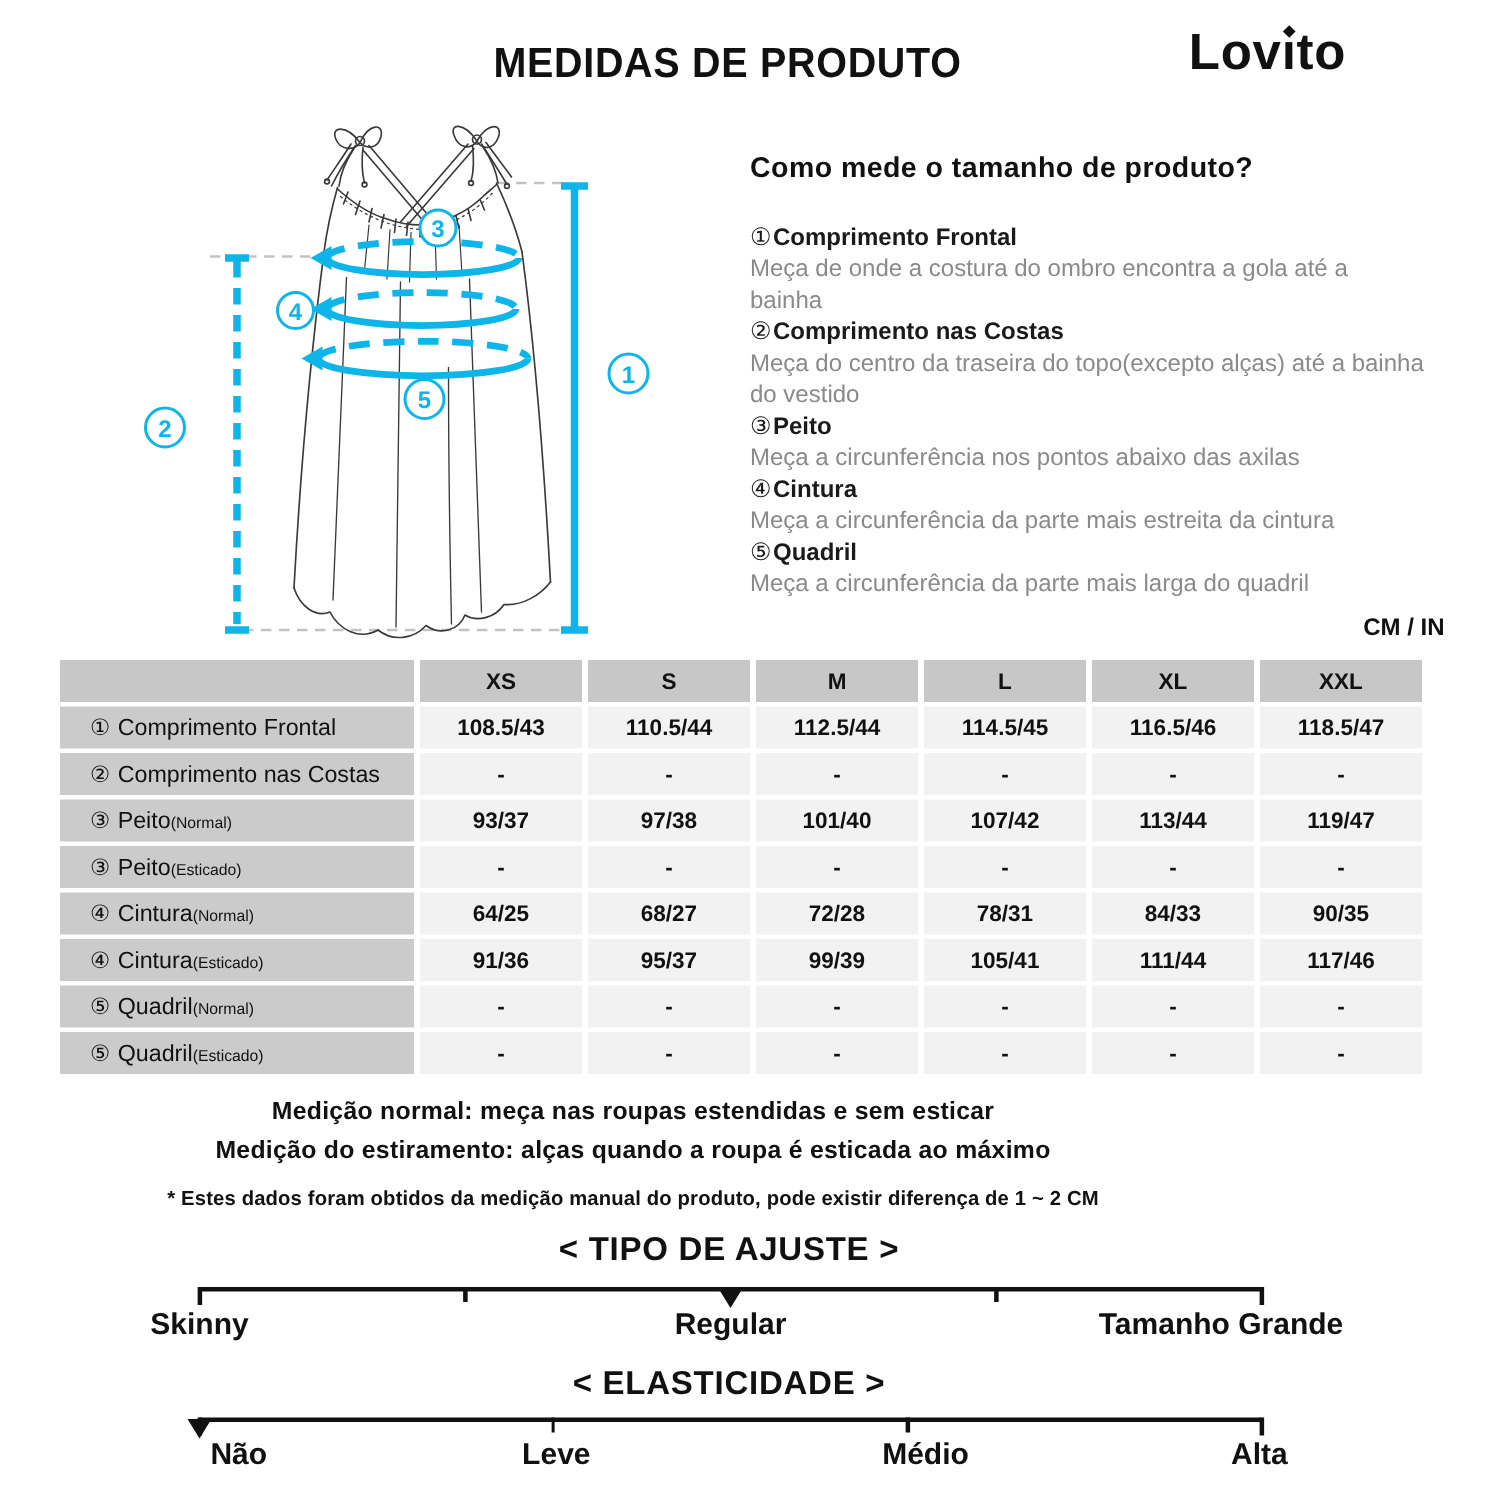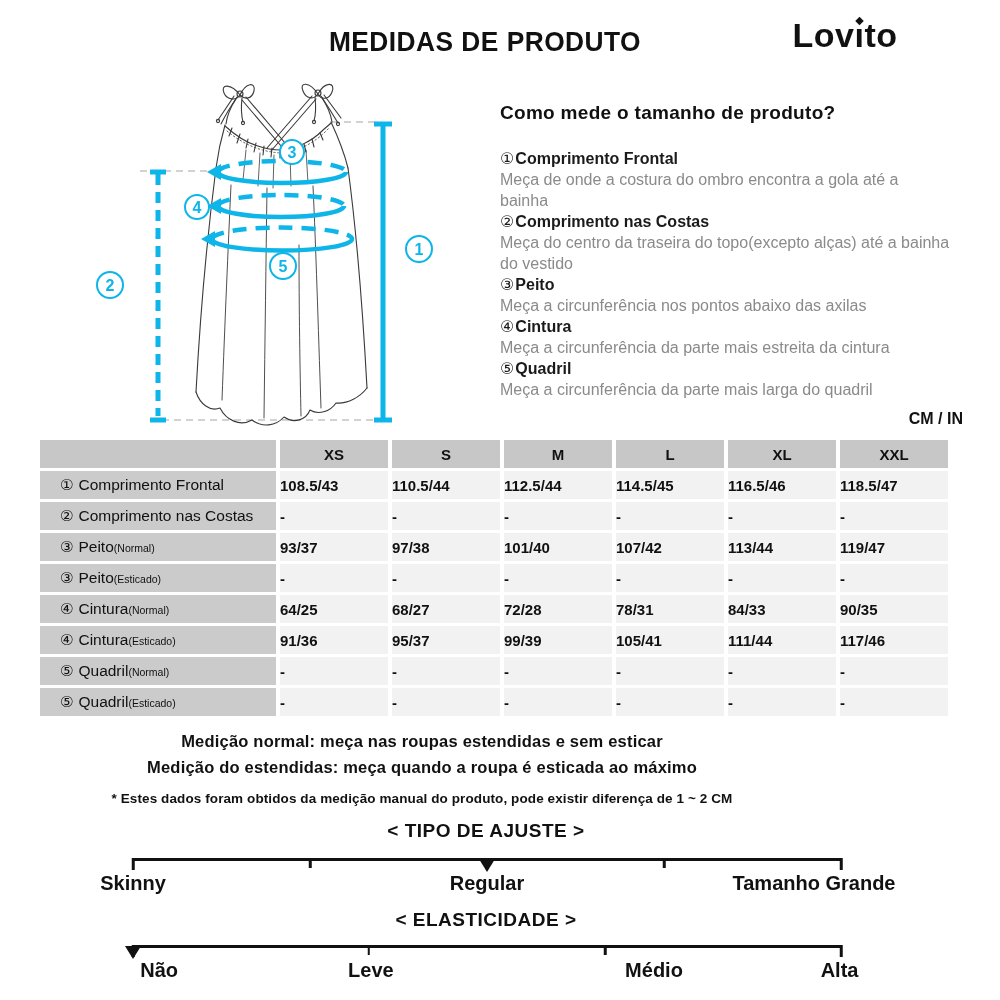--- a/index.html
+++ b/index.html
@@ -33,31 +33,31 @@
   .size-table{position:absolute;left:36px;top:437px;border-collapse:separate;
               border-spacing:4px 3px;width:916px;table-layout:fixed;}
   .size-table th,.size-table td{height:28px;padding:0;font-size:15px;}
   .size-table col.c-label{width:236px;}
   .size-table th{background:#c7c7c7;font-weight:800;}
   .size-table th.corner{background:#c7c7c7;}
   .size-table td.rlabel{background:#cbcbcb;text-align:left;padding-left:20px;
                         font-weight:400;font-size:15.5px;white-space:nowrap;}
   .size-table td.rlabel .num{margin-right:5px;font-size:15px;}
   .size-table td.rlabel .sub{font-size:10.5px;}
-  .size-table td.val{background:#f2f2f2;text-align:left;font-weight:700;}
+  .size-table td.val{background:#f2f2f2;text-align:center;font-weight:700;}
 
   
   .notes{position:absolute;left:0;top:728px;width:844px;text-align:center;}
   .note{font-weight:700;font-size:16.5px;line-height:26px;letter-spacing:.2px;}
   .note.small{font-size:13.5px;margin-top:6px;letter-spacing:.1px;}
 
   
   .scale{position:absolute;left:0;width:1000px;height:80px;}
   .scale-title{position:absolute;left:486px;transform:translateX(-50%);top:0;
-               font-size:19px;font-weight:800;letter-spacing:.5px;white-space:nowrap;}
+               font-size:22px;font-weight:800;letter-spacing:.5px;white-space:nowrap;}
   .scale-track{position:absolute;left:133px;width:708px;height:14px;}
   .scale-line{position:absolute;left:0;top:0;width:100%;height:2.5px;background:#111;}
   .tick{position:absolute;top:0;width:2.5px;height:10px;background:#111;transform:translateX(-50%);}
   .tick.end{height:12px;}
   .marker{position:absolute;top:1px;width:0;height:0;transform:translateX(-50%);
           border-left:8px solid transparent;border-right:8px solid transparent;
           border-top:13px solid #111;}
   .scale-labels .s-label{position:absolute;transform:translateX(-50%);
           font-size:20px;font-weight:700;white-space:nowrap;}
   #scale-0{top:820px;} #scale-0 .scale-track{top:38px;} #scale-0 .scale-labels .s-label{top:52px;}
@@ -323,21 +323,21 @@
           <td class="val">-</td>
           <td class="val">-</td>
           <td class="val">-</td>
           <td class="val">-</td>
         </tr>
       </tbody>
   </table>
 
   <div class="notes">
     <div class="note">Medição normal: meça nas roupas estendidas e sem esticar</div>
-    <div class="note">Medição do estendidas: meça quando a roupa é esticada ao máximo</div>
+    <div class="note">Medição do estiramento: alças quando a roupa é esticada ao máximo</div>
     <div class="note small">* Estes dados foram obtidos da medição manual do produto, pode existir diferença de 1 ~ 2 CM</div>
   </div>
 
   <div class="scale" id="scale-0">
     <div class="scale-title">&lt; TIPO DE AJUSTE &gt;</div>
     <div class="scale-track">
         <div class="scale-line"></div>
         <div class="tick end" style="left: 0%;"></div>
         <div class="tick" style="left: 25%;"></div>
         <div class="tick" style="left: 75%;"></div>
@@ -357,18 +357,18 @@
         <div class="scale-line"></div>
         <div class="tick end" style="left: 0%;"></div>
         <div class="tick" style="left: 33.3%;"></div>
         <div class="tick" style="left: 66.7%;"></div>
         <div class="tick end" style="left: 100%;"></div>
         <div class="marker" style="left: 0%;"></div>
       </div>
     <div class="scale-labels">
         <span class="s-label" style="left: 125.212px; margin-left: 34px;">Não</span>
         <span class="s-label" style="left: 370.888px;">Leve</span>
-        <span class="s-label" style="left: 636px; padding-left: 36px;">Médio</span>
+        <span class="s-label" style="left: 599px; padding-left: 36px;">Médio</span>
         <span class="s-label" style="left: 839.584px;">Alta</span>
       </div>
   </div>
 
 </div>
 
 </body></html>

